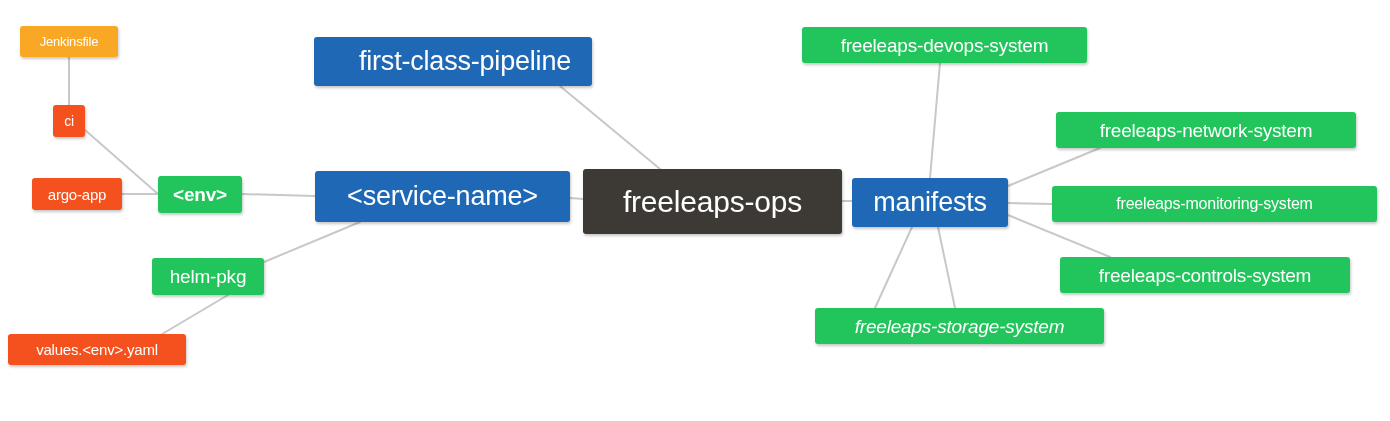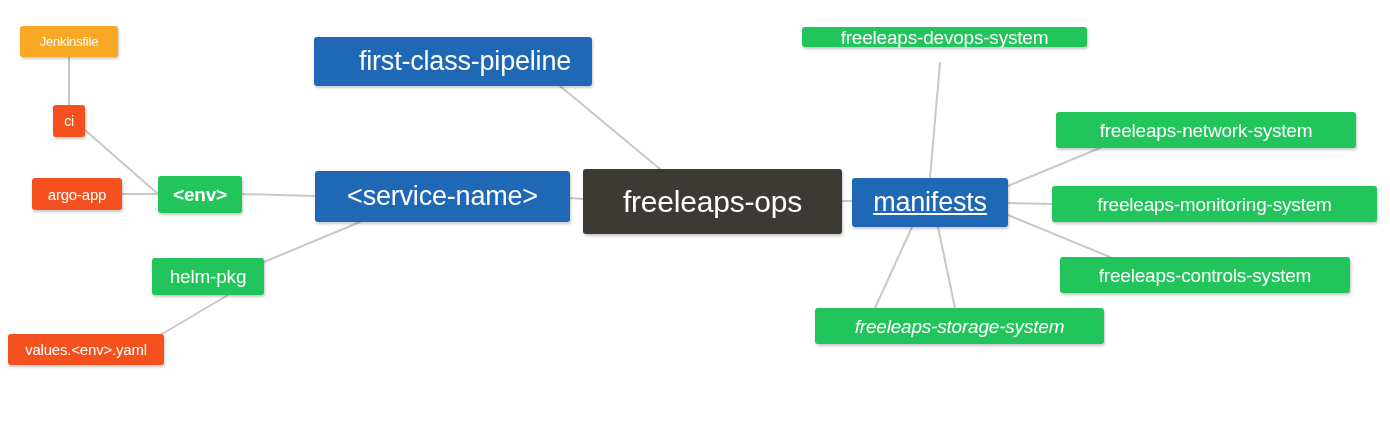--- a/index.html
+++ b/index.html
@@ -60,24 +60,24 @@
       <line x1="1008" y1="215" x2="1110" y2="257" stroke="#c8c8c8" stroke-width="2" stroke-linecap="round"></line>
       <line x1="938" y1="227" x2="955" y2="308" stroke="#c8c8c8" stroke-width="2" stroke-linecap="round"></line>
       <line x1="912" y1="227" x2="875" y2="308" stroke="#c8c8c8" stroke-width="2" stroke-linecap="round"></line>
     </svg>
   <div id="node-layer">
       <div class="node" style="left: 20px; top: 26px; width: 98px; height: 31px; background: rgb(249, 168, 37); font-size: 13px;">Jenkinsfile</div>
       <div class="node" style="left: 53px; top: 105px; width: 32px; height: 32px; background: rgb(244, 81, 30); font-size: 14px;">ci</div>
       <div class="node" style="left: 32px; top: 178px; width: 90px; height: 32px; background: rgb(244, 81, 30); font-size: 15px;">argo-app</div>
       <div class="node" style="left: 158px; top: 176px; width: 84px; height: 37px; background: rgb(34, 197, 91); font-size: 19px; font-weight: bold;">&lt;env&gt;</div>
       <div class="node" style="left: 152px; top: 258px; width: 112px; height: 37px; background: rgb(34, 197, 91); font-size: 19px;">helm-pkg</div>
-      <div class="node" style="left: 8px; top: 334px; width: 156px; height: 31px; background: rgb(244, 81, 30); font-size: 15px;">values.&lt;env&gt;.yaml</div>
+      <div class="node" style="left: 8px; top: 334px; width: 178px; height: 31px; background: rgb(244, 81, 30); font-size: 15px;">values.&lt;env&gt;.yaml</div>
       <div class="node" style="left: 314px; top: 37px; width: 278px; height: 49px; background: rgb(31, 104, 181); font-size: 27px; padding-left: 24px;">first-class-pipeline</div>
       <div class="node" style="left: 315px; top: 171px; width: 255px; height: 51px; background: rgb(31, 104, 181); font-size: 27px;">&lt;service-name&gt;</div>
       <div class="node" style="left: 583px; top: 169px; width: 259px; height: 65px; background: rgb(61, 57, 53); font-size: 30px;">freeleaps-ops</div>
-      <div class="node" style="left: 852px; top: 178px; width: 156px; height: 49px; background: rgb(31, 104, 181); font-size: 27px; text-decoration: underline;">manifests</div>
-      <div class="node" style="left: 802px; top: 27px; width: 285px; height: 20px; background: rgb(34, 197, 91); font-size: 19px;">freeleaps-devops-system</div>
+      <div class="node" style="left: 852px; top: 178px; width: 156px; height: 49px; background: rgb(31, 104, 181); font-size: 27px;">manifests</div>
+      <div class="node" style="left: 802px; top: 27px; width: 285px; height: 36px; background: rgb(34, 197, 91); font-size: 19px;">freeleaps-devops-system</div>
       <div class="node" style="left: 1056px; top: 112px; width: 300px; height: 36px; background: rgb(34, 197, 91); font-size: 19px;">freeleaps-network-system</div>
-      <div class="node" style="left: 1052px; top: 186px; width: 325px; height: 36px; background: rgb(34, 197, 91); font-size: 19px;">freeleaps-monitoring-system</div>
+      <div class="node" style="left: 1052px; top: 186px; width: 325px; height: 36px; background: rgb(34, 197, 91); font-size: 16px;">freeleaps-monitoring-system</div>
       <div class="node" style="left: 1060px; top: 257px; width: 290px; height: 36px; background: rgb(34, 197, 91); font-size: 19px;">freeleaps-controls-system</div>
       <div class="node" style="left: 815px; top: 308px; width: 289px; height: 36px; background: rgb(34, 197, 91); font-size: 19px; font-style: italic;">freeleaps-storage-system</div>
     </div>
 </div>
 
 </body></html>

